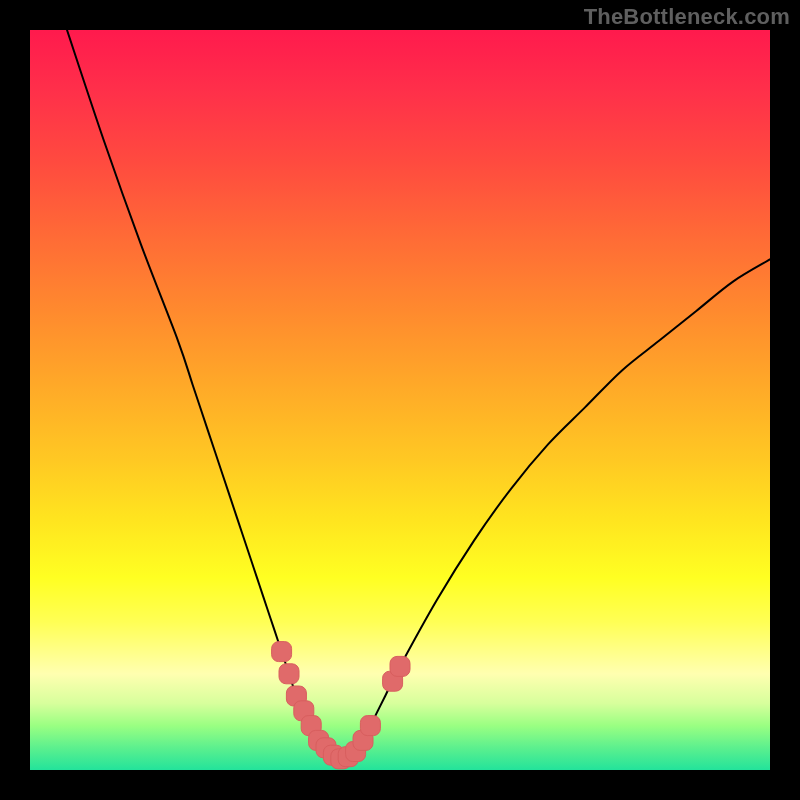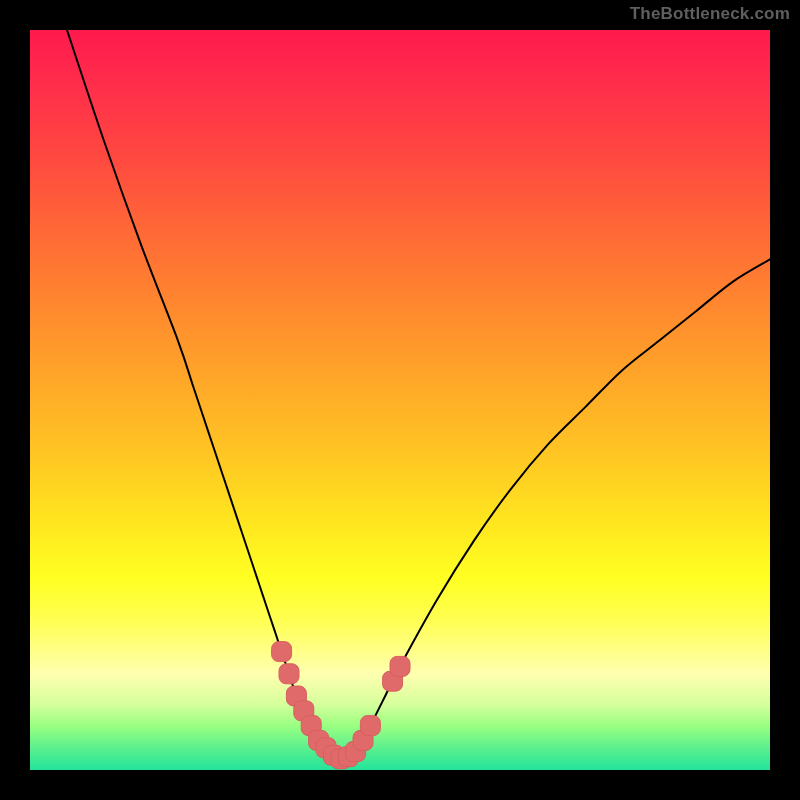--- a/index.html
+++ b/index.html
@@ -42,21 +42,21 @@
       #9aff82 94%,
       #5cf08e 97%,
       #23e39b 100%
     );
   }
   .watermark {
     position: absolute;
     top: 4px;
     right: 10px;
     color: #5f5f5f;
-    font-size: 17px;
+    font-size: 22px;
     font-weight: 600;
     letter-spacing: 0.2px;
     user-select: none;
   }
   svg.curve {
     position: absolute;
     left: 0;
     top: 0;
     width: 740px;
     height: 740px;

